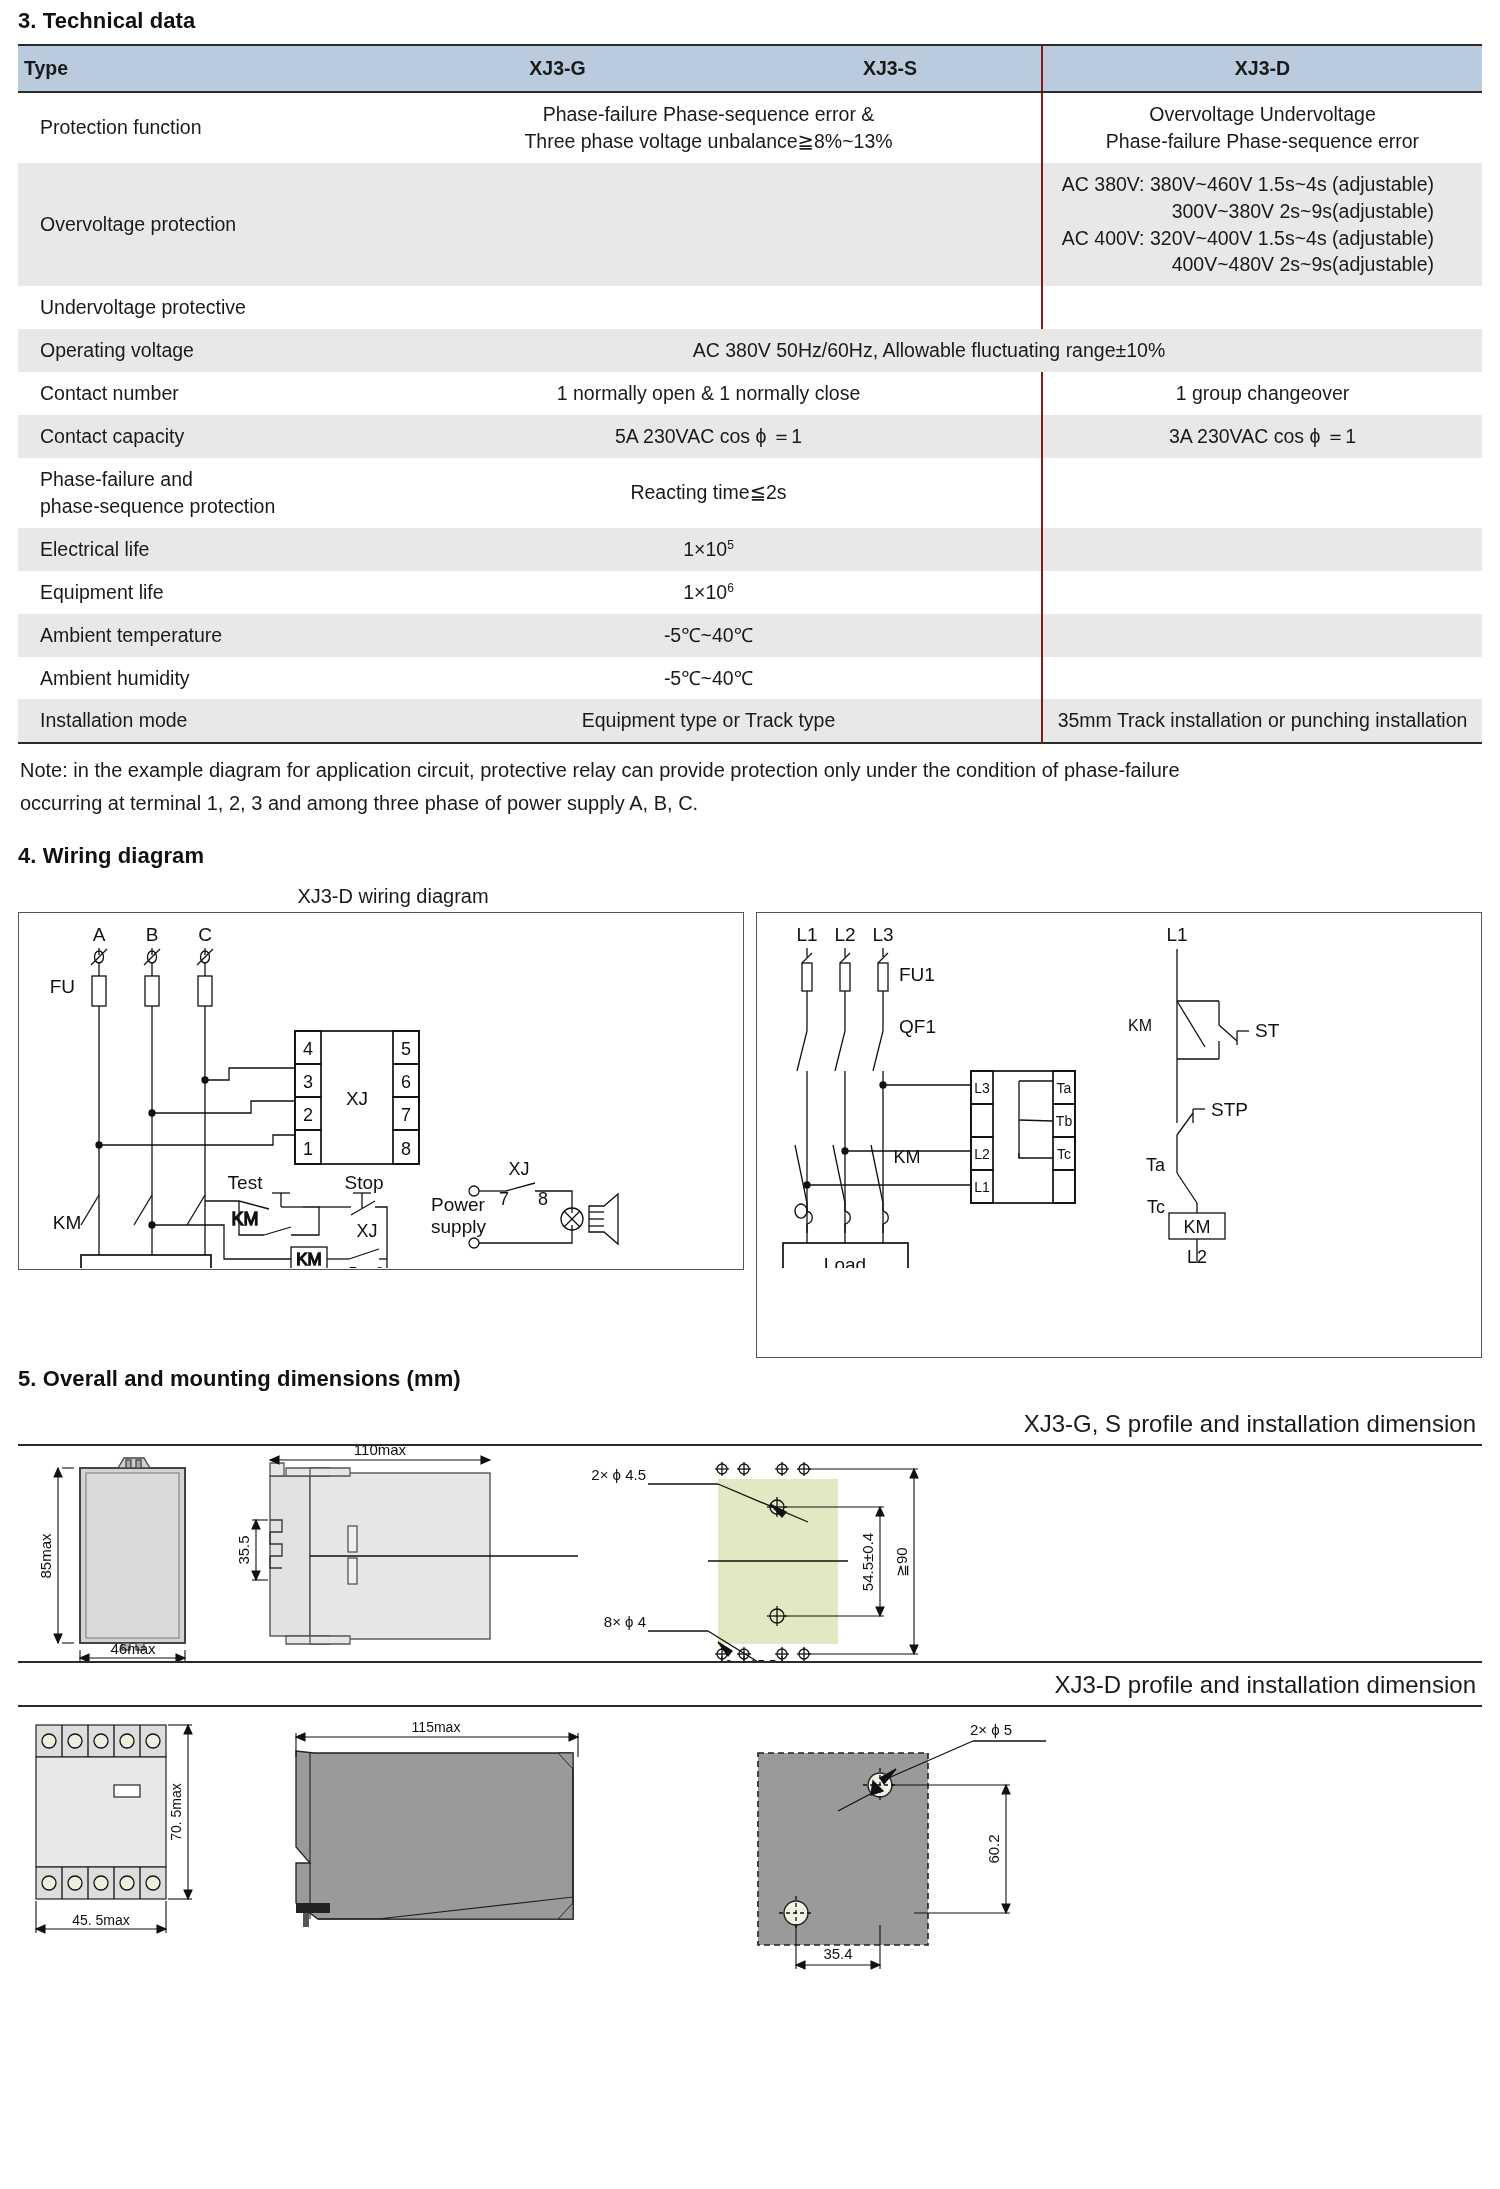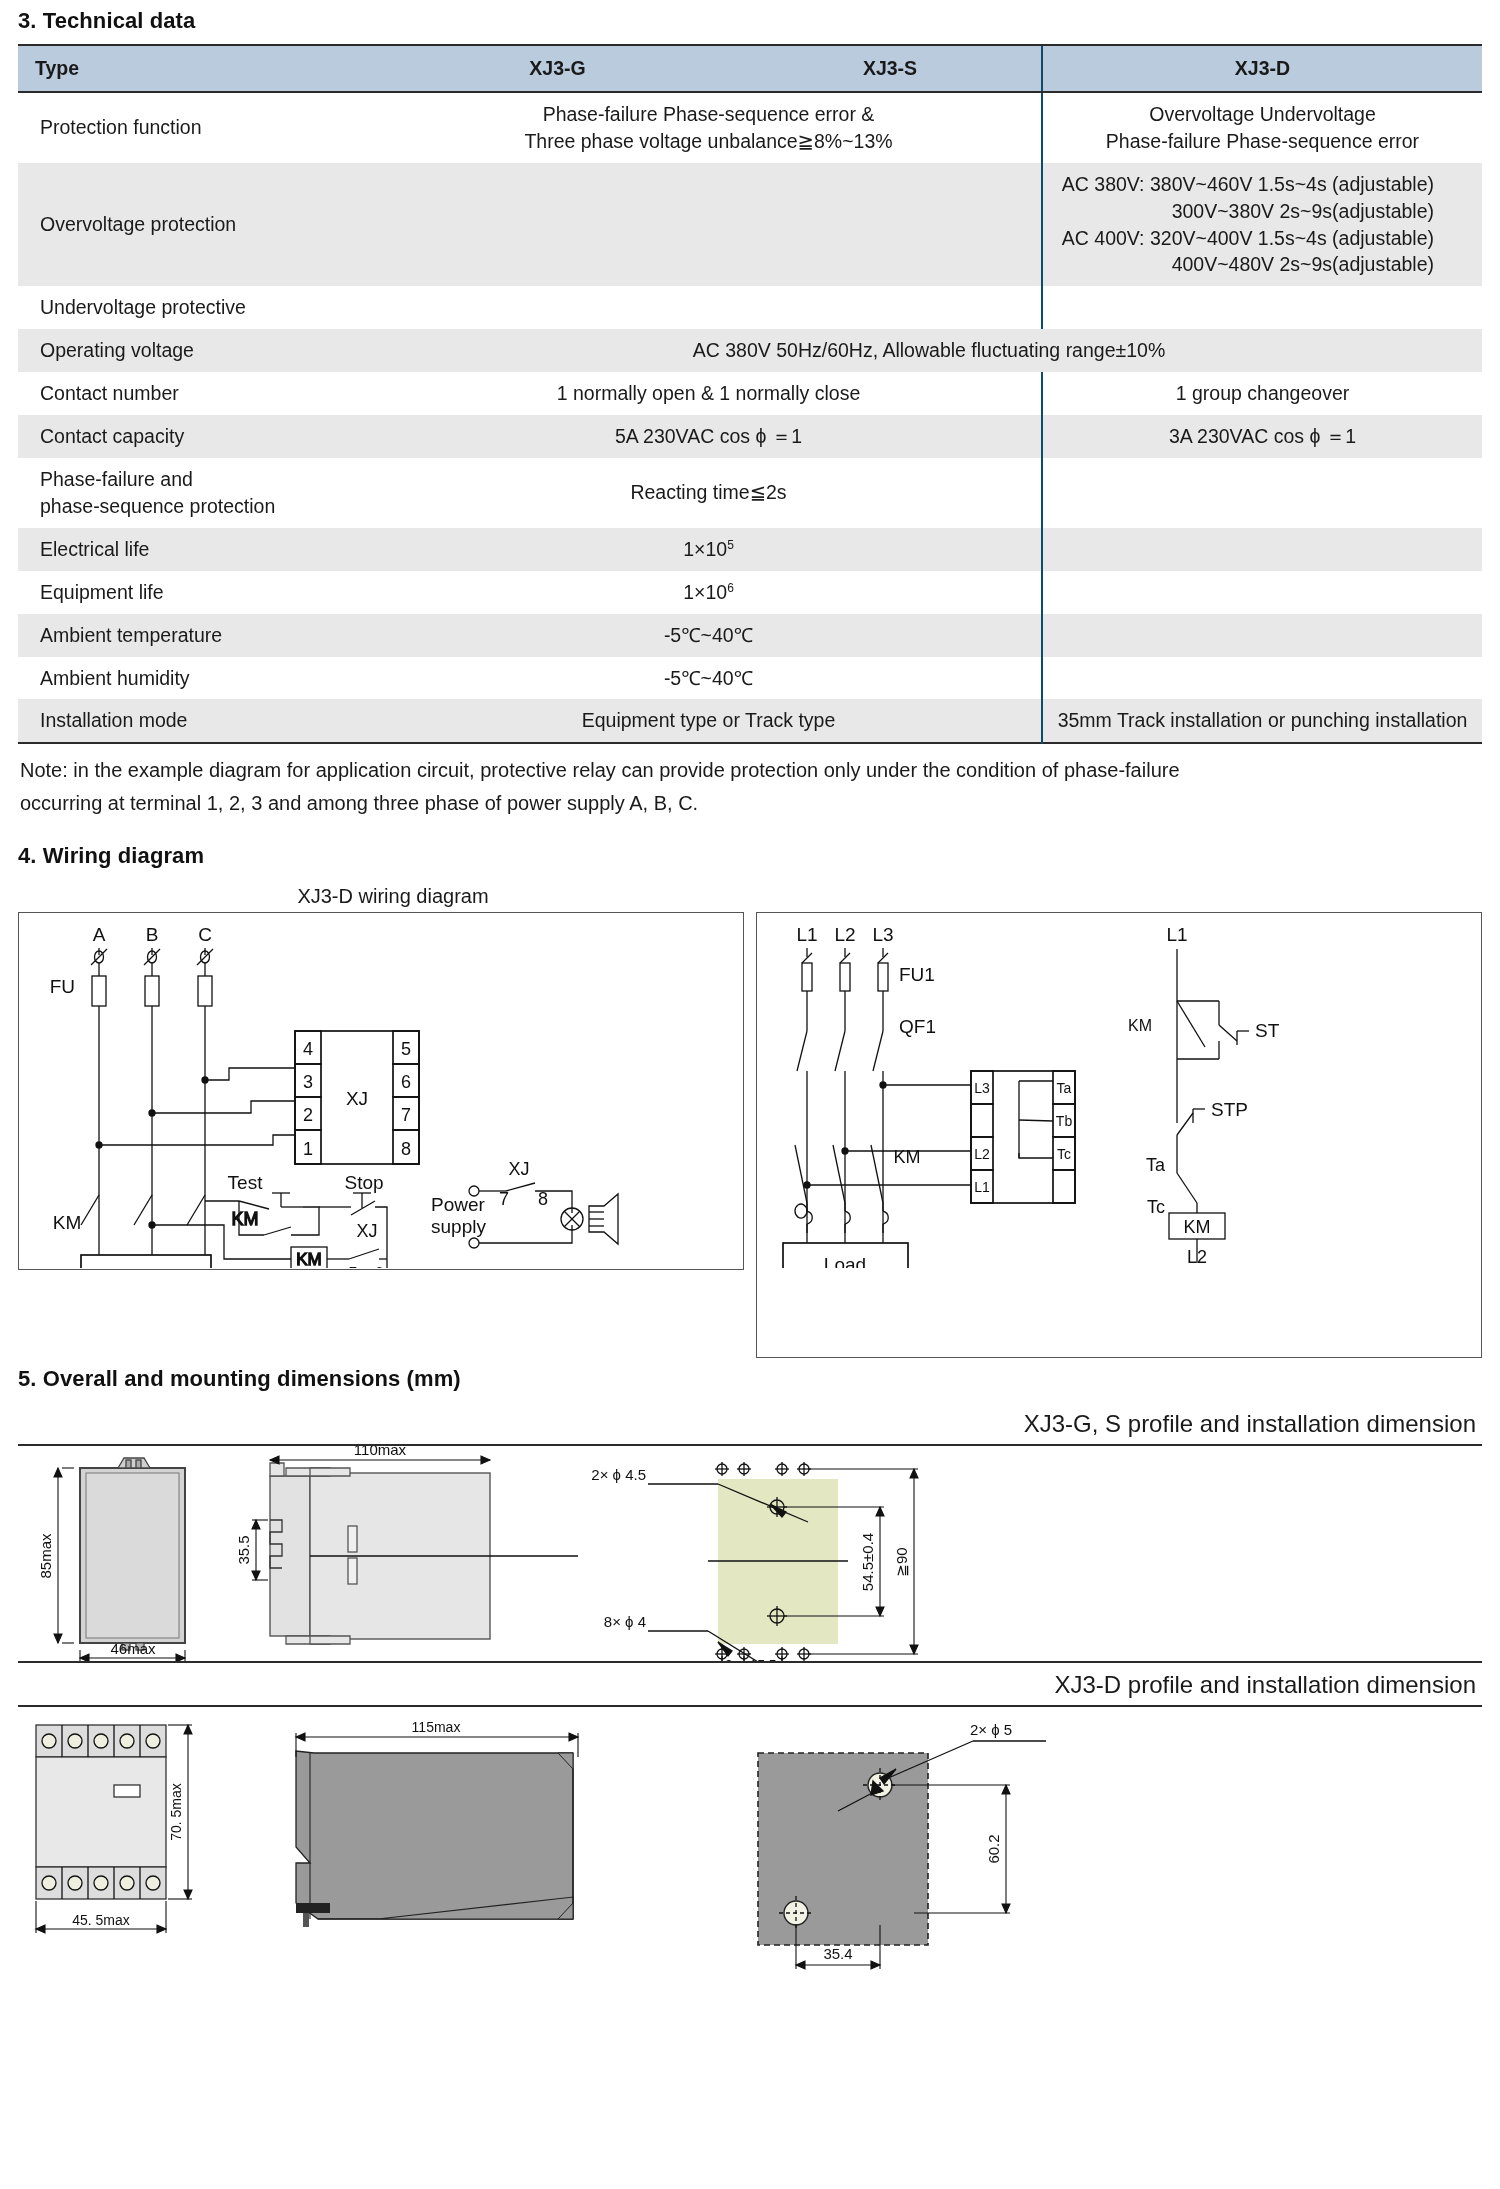--- a/index.html
+++ b/index.html
@@ -28,26 +28,26 @@
   table.tech col.c3 { width:440px; }
   table.tech th, table.tech td {
     font-size:19.5px; font-weight:normal; padding:8px 0; vertical-align:middle;
     line-height:1.38;
   }
   table.tech th {
     background:#b9cbdd; font-weight:bold; text-align:center;
     border-top:2.5px solid #2b2b2b; border-bottom:2.5px solid #2b2b2b;
     padding:9px 0;
   }
-  table.tech th.th-type { text-align:left; padding-left:17px; }
+  table.tech th.th-type { text-align:left; padding-left:6px; }
   .cell-label { text-align:left; padding-left:22px !important; }
   .cell-val   { text-align:center; }
   .gray   { background:#e8e8e8; }
   .white  { background:#ffffff; }
-  .sep-left { border-left:2px solid #0c4a6e; }
+  .sep-left { border-left:2px solid #7f1d1d; }
   .tbl-bottom { border-bottom:2.5px solid #2b2b2b; }
   .val-lines div { white-space:nowrap; }
   .val-right { text-align:right; padding-right:48px !important; }
   sup { font-size:12px; vertical-align:super; }
 
   
   .note { font-size:20px; line-height:1.62; margin:10px 2px 16px 2px; max-width:1466px; }
 
   
   .diagram-caption-row { display:flex; margin-top:6px; }

